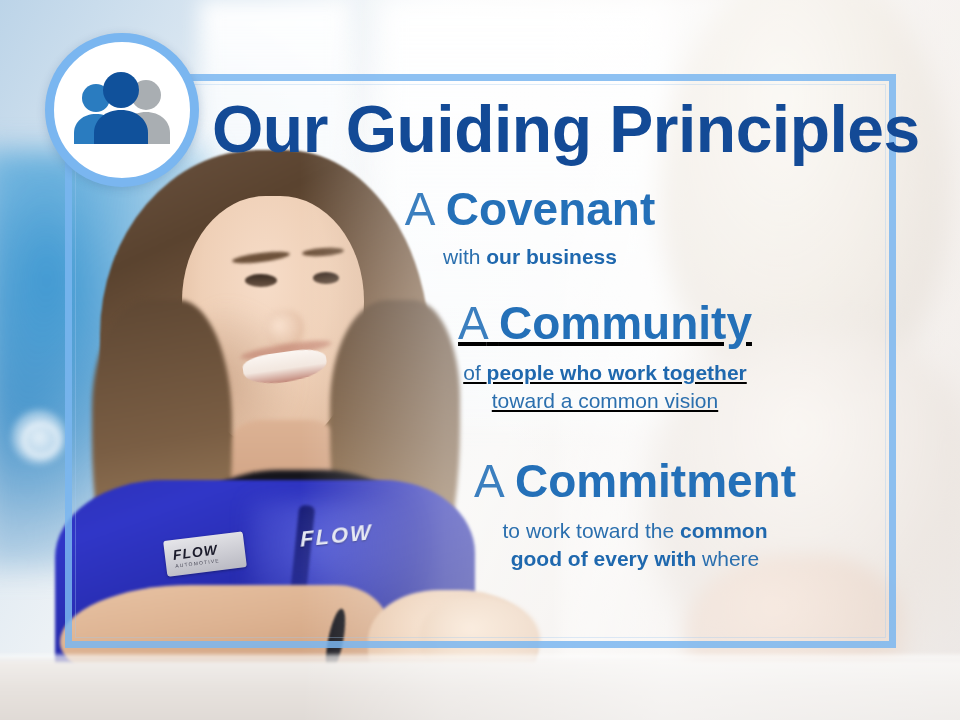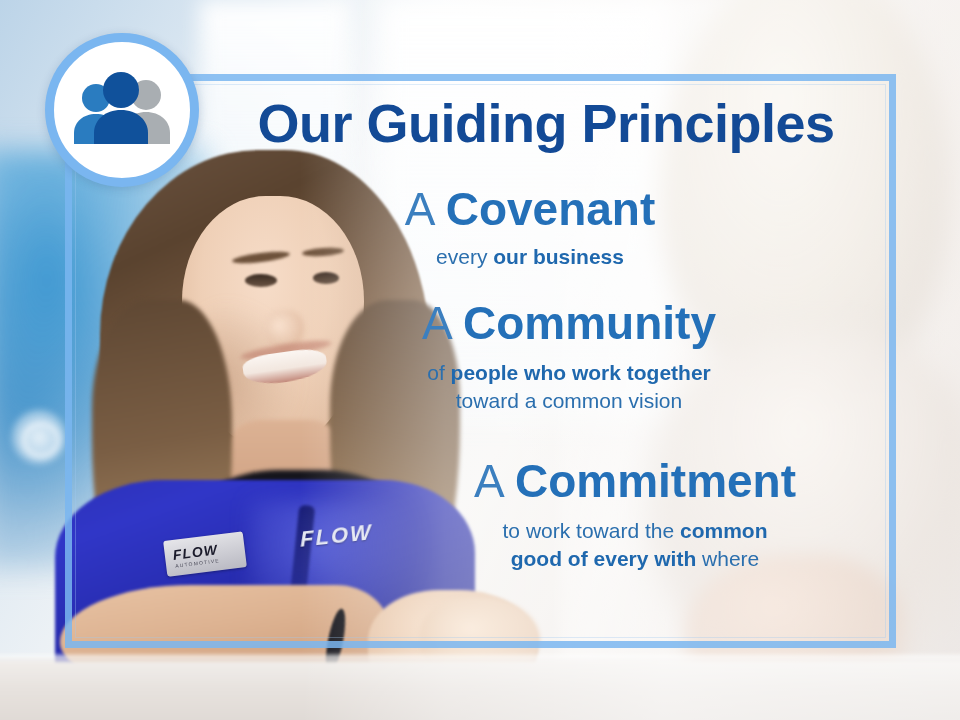--- a/index.html
+++ b/index.html
@@ -386,21 +386,21 @@
     justify-content: center;
   }
   .badge-circle svg { display: block; }
 
   
   .headline {
     position: absolute;
     left: 212px; top: 95px;
     width: 668px;
     text-align: center;
-    font-size: 54px;
+    font-size: 66px;
     font-weight: 700;
     letter-spacing: -0.5px;
     color: #134a96;
     line-height: 1.05;
     white-space: nowrap;
   }
 
   .principle { position: absolute; }
 
   .p-title {
@@ -416,21 +416,21 @@
   .p-sub {
     font-size: 21px;
     line-height: 1.32;
     color: #2b6fae;
     margin-top: 9px;
   }
   .p-sub b { font-weight: 700; color: #1f68ae; }
 
   
   #principle-covenant { left: 300px; top: 186px; width: 460px; text-align: center; }
-  #principle-community { left: 334px; top: 300px; width: 470px; text-align: center; }
+  #principle-community { left: 370px; top: 300px; width: 470px; text-align: center; text-decoration: underline; }
   #principle-commitment { left: 400px; top: 458px; width: 470px; text-align: center; }
 
   #principle-community .p-sub { margin-top: 11px; }
   #principle-commitment .p-sub { margin-top: 11px; }
 </style>
 </head>
 <body>
 
 <div id="stage">
 
@@ -499,21 +499,21 @@
   </div>
 
   <div class="headline">Our Guiding Principles</div>
 
   <div class="principle" id="principle-covenant">
     <div class="p-title">
       <span class="lead">A</span>
       <span class="word">Covenant</span>
     </div>
     <div class="p-sub">
-      <span>every </span><b>our business</b>
+      <span>with </span><b>our business</b>
     </div>
   </div>
 
   <div class="principle" id="principle-community">
     <div class="p-title">
       <span class="lead">A</span>
       <span class="word">Community</span>
     </div>
     <div class="p-sub">
       <span>of </span><b>people who work together</b><br>

